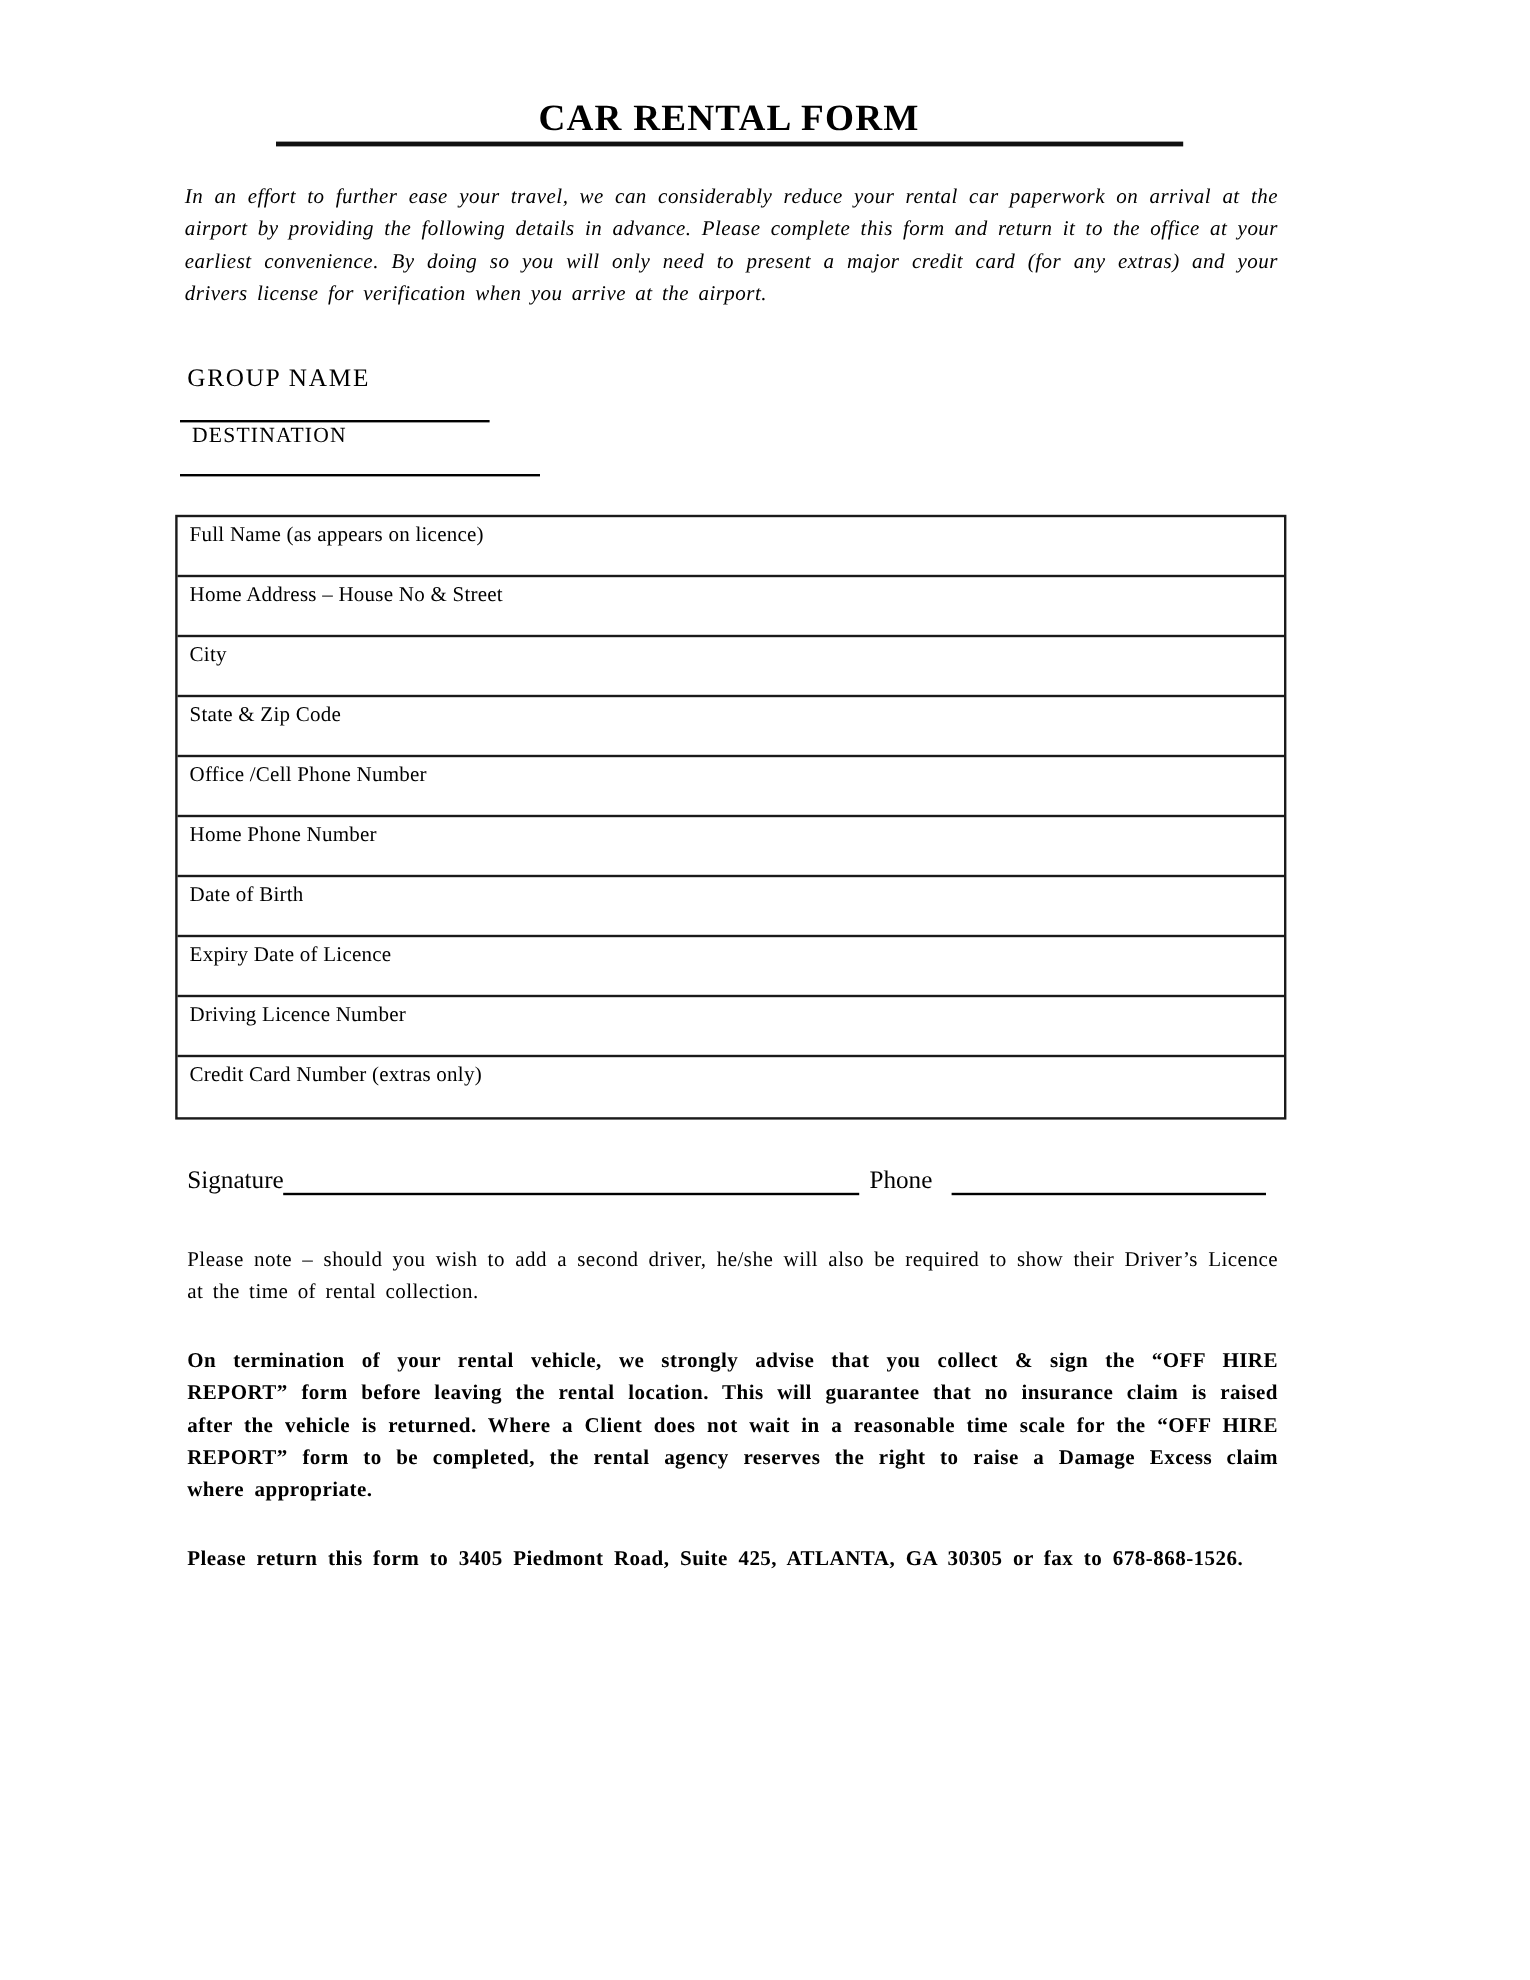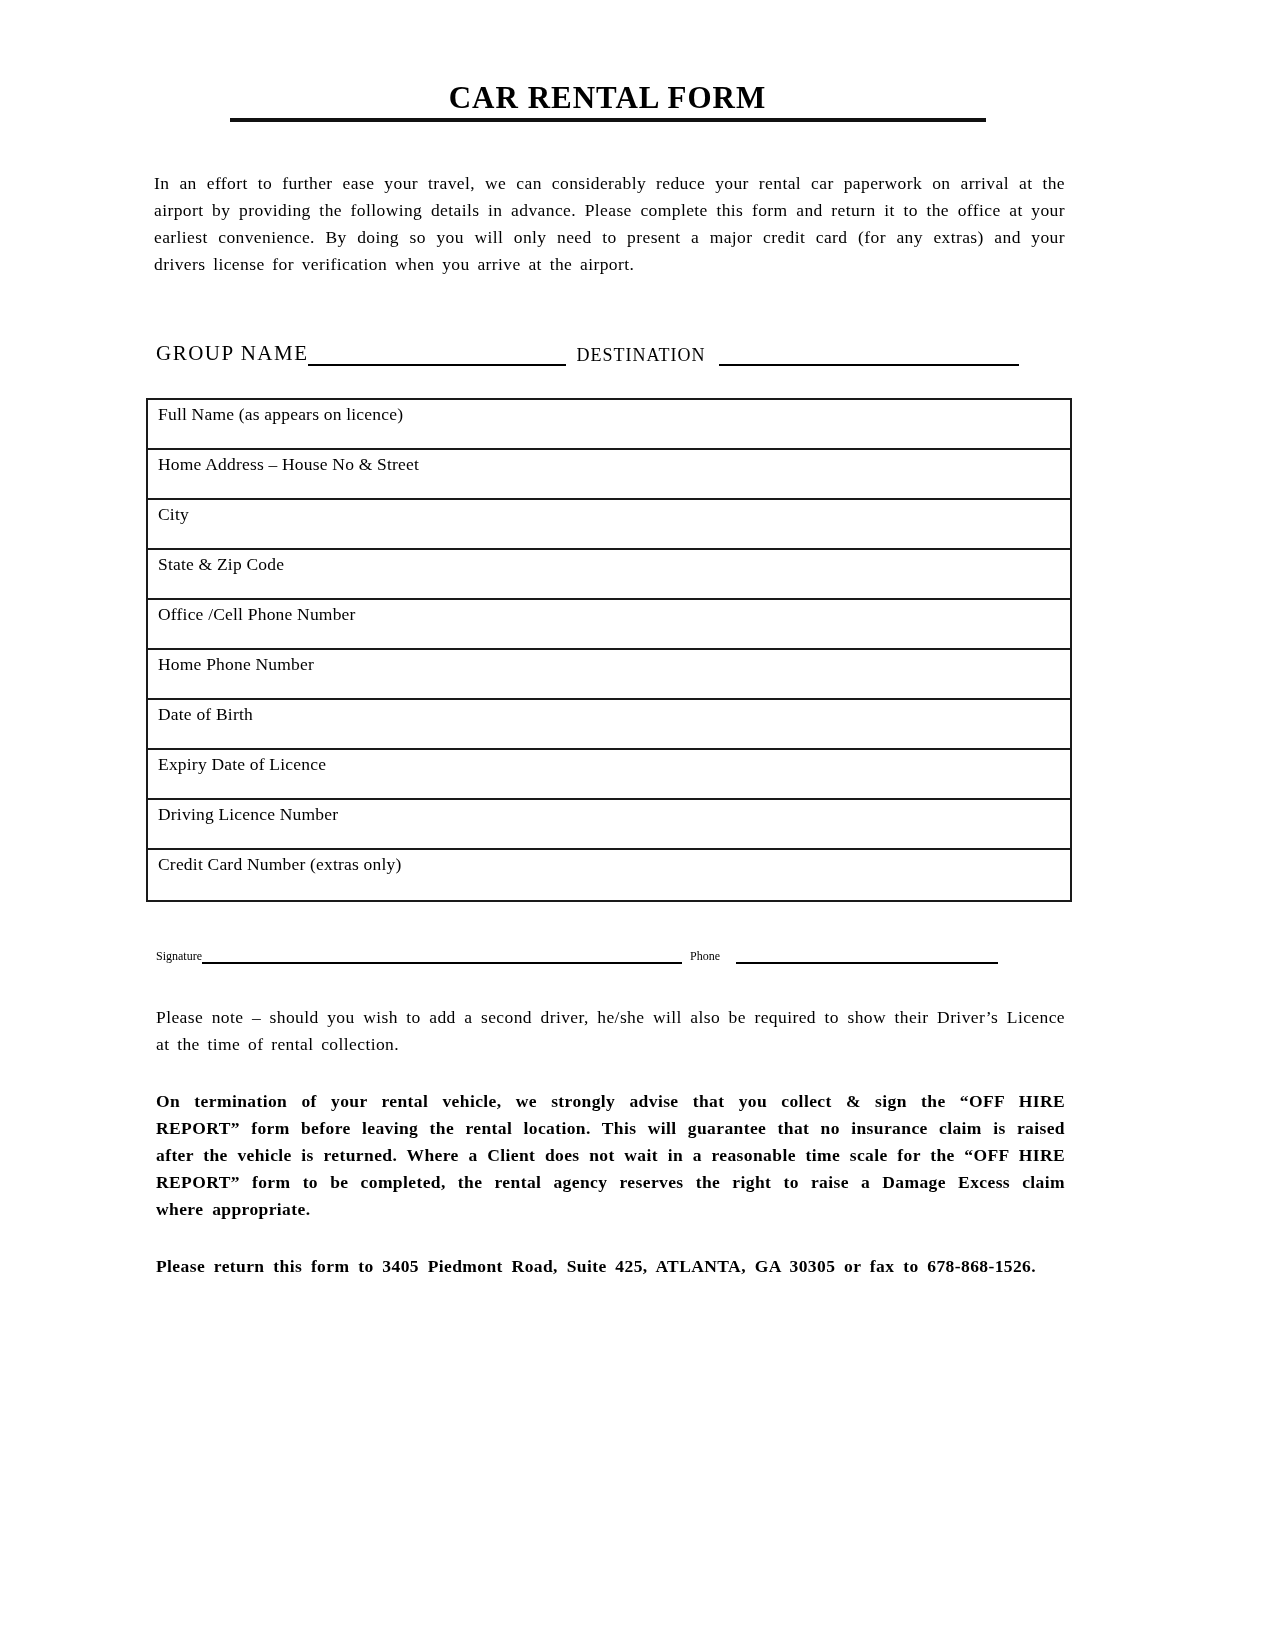--- a/index.html
+++ b/index.html
@@ -36,29 +36,30 @@
   
   .para {
     font-size: 17.5px;
     line-height: 1.55;
     text-align: justify;
     letter-spacing: 0.4px;
     word-spacing: 3px;
     margin: 0;
   }
   .intro {
-    margin-top: 48px;
+    margin-top: 28px;
     padding-left: 4px;
+    font-style: italic;
   }
   
   .group-line {
-    margin-top: 62px;
+    margin-top: 44px;
     display: flex;
-    align-items: flex-end;
     font-size: 20px;
+    flex-direction: column;
   }
   .gn-label {
     font-size: 21px;
     letter-spacing: 1.5px;
     white-space: nowrap;
     padding-left: 6px;
   }
   .dest-label {
     font-size: 18px;
     letter-spacing: 1px;
@@ -89,21 +90,21 @@
   .form-row:last-child { border-bottom: none; }
   .row-label {
     font-size: 17.5px;
     letter-spacing: 0.2px;
   }
   
   .sig-line {
     margin-top: 38px;
     display: flex;
     align-items: flex-end;
-    font-size: 12px;
+    font-size: 21px;
   }
   .sig-label { white-space: nowrap; padding-left: 6px; }
   .sig-blank { width: 480px; }
   .date-label { white-space: nowrap; margin-left: 8px; margin-right: 16px; }
   .date-blank { width: 262px; }
   .note {
     margin-top: 40px;
     padding-left: 6px;
   }
   .bold-para {

